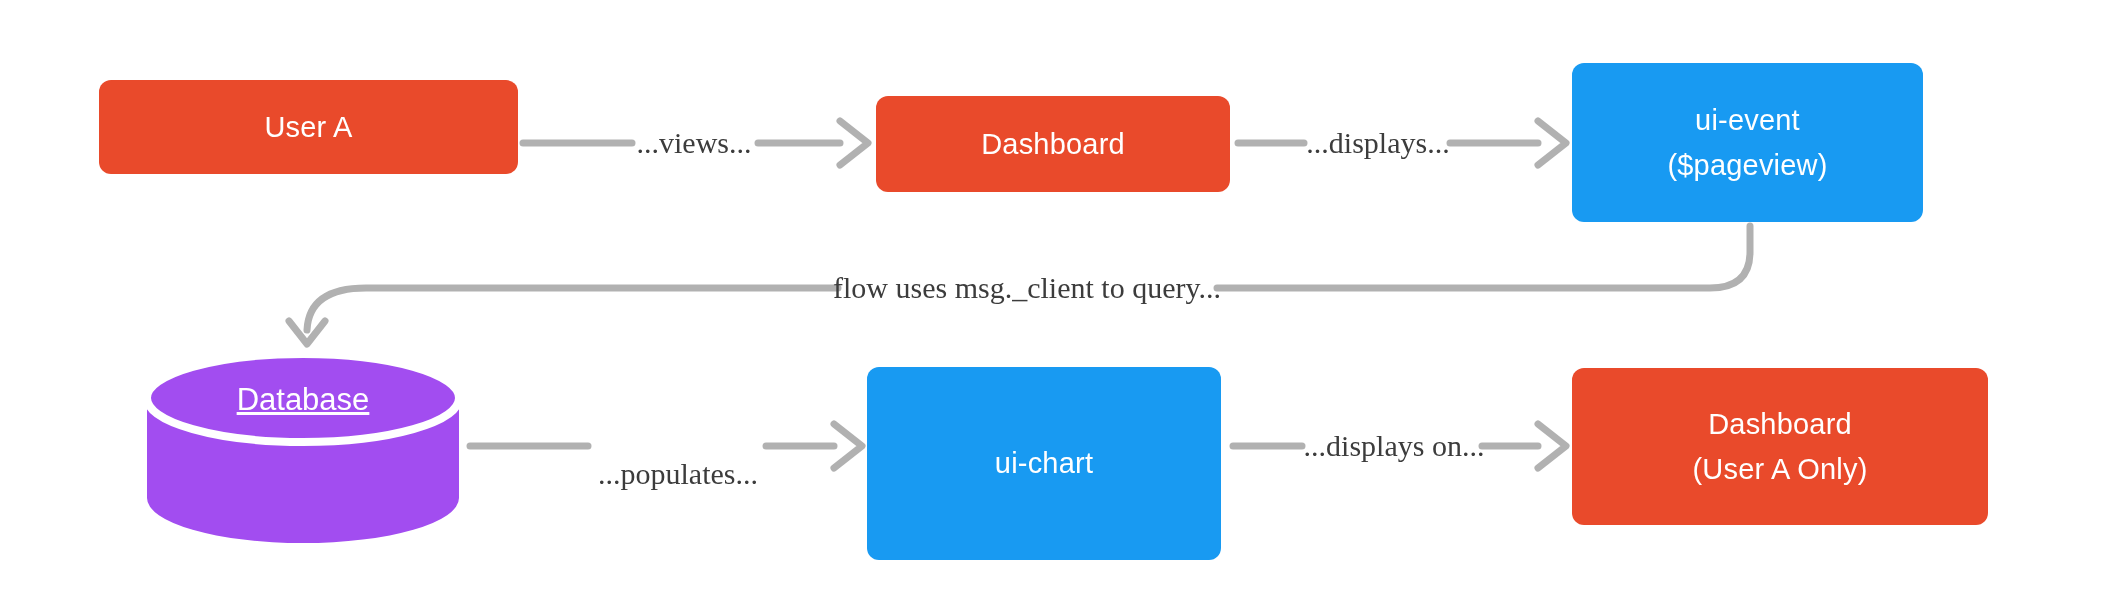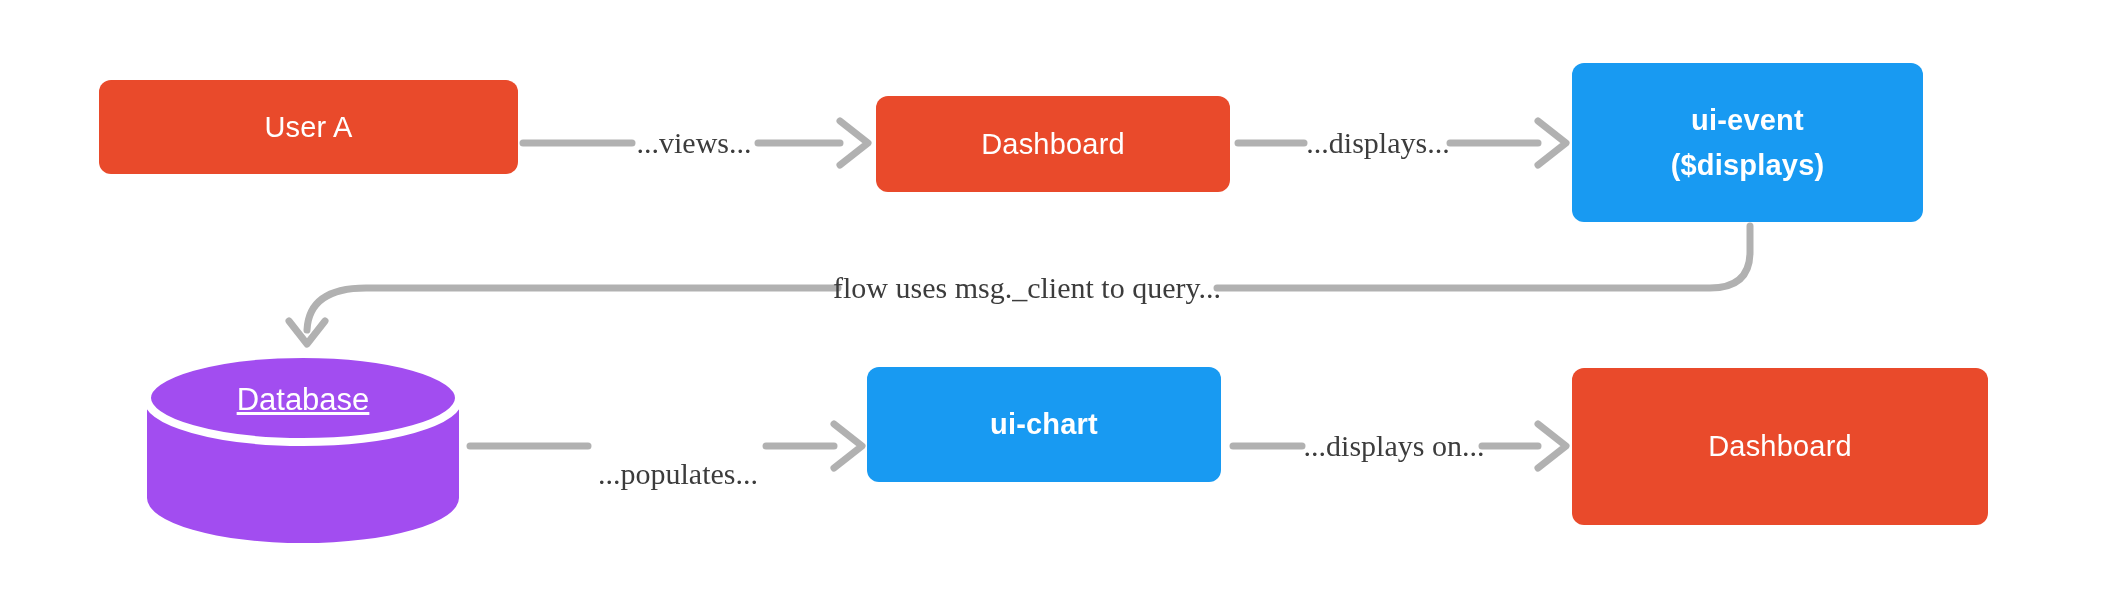--- a/index.html
+++ b/index.html
@@ -32,25 +32,25 @@
     align-items: center;
     justify-content: center;
     border-radius: 12px;
     color: var(--node_text, #ffffff);
     font-size: 29px;
     line-height: 1.55;
     text-align: center;
     letter-spacing: 0.2px;
   }
   .orange { background: var(--node_orange, #e94a2b); }
-  .blue   { background: var(--node_blue, #189af2); font-weight: bold; }
+  .blue   { background: var(--node_blue, #189af2); }
   .node-user-a          { left: 99px;   top: 80px;  width: 419px; height: 94px; }
   .node-dashboard       { left: 876px;  top: 96px;  width: 354px; height: 96px; }
   .node-ui-event        { left: 1572px; top: 63px;  width: 351px; height: 159px; }
-  .node-ui-chart        { left: 867px;  top: 367px; width: 354px; height: 115px; }
+  .node-ui-chart        { left: 867px;  top: 367px; width: 354px; height: 193px; }
   .node-dashboard-only  { left: 1572px; top: 368px; width: 416px; height: 157px; }
   .db-label {
     position: absolute;
     left: 303px; top: 400px;
     transform: translate(-50%, -50%);
     color: var(--node_text, #ffffff);
     font-size: 31px;
     white-space: nowrap;
     text-decoration: underline;
   }
@@ -114,31 +114,32 @@
   <div class="node orange node-user-a">
     <span>User A</span>
   </div>
 
   <div class="node orange node-dashboard">
     <span>Dashboard</span>
   </div>
 
   <div class="node blue node-ui-event">
     <span>ui-event</span>
-    <span>($displays)</span>
+    <span>($pageview)</span>
   </div>
 
   <div class="db-label">Database</div>
 
   <div class="node blue node-ui-chart">
     <span>ui-chart</span>
   </div>
 
   <div class="node orange node-dashboard-only">
     <span>Dashboard</span>
+    <span>(User A Only)</span>
   </div>
 
   <div class="edge-label lbl-views">...views...</div>
   <div class="edge-label lbl-triggers">...displays...</div>
   <div class="edge-label lbl-query">flow uses msg._client to query...</div>
   <div class="edge-label lbl-populates">...populates...</div>
   <div class="edge-label lbl-displays">...displays on...</div>
 
 </div>
 

